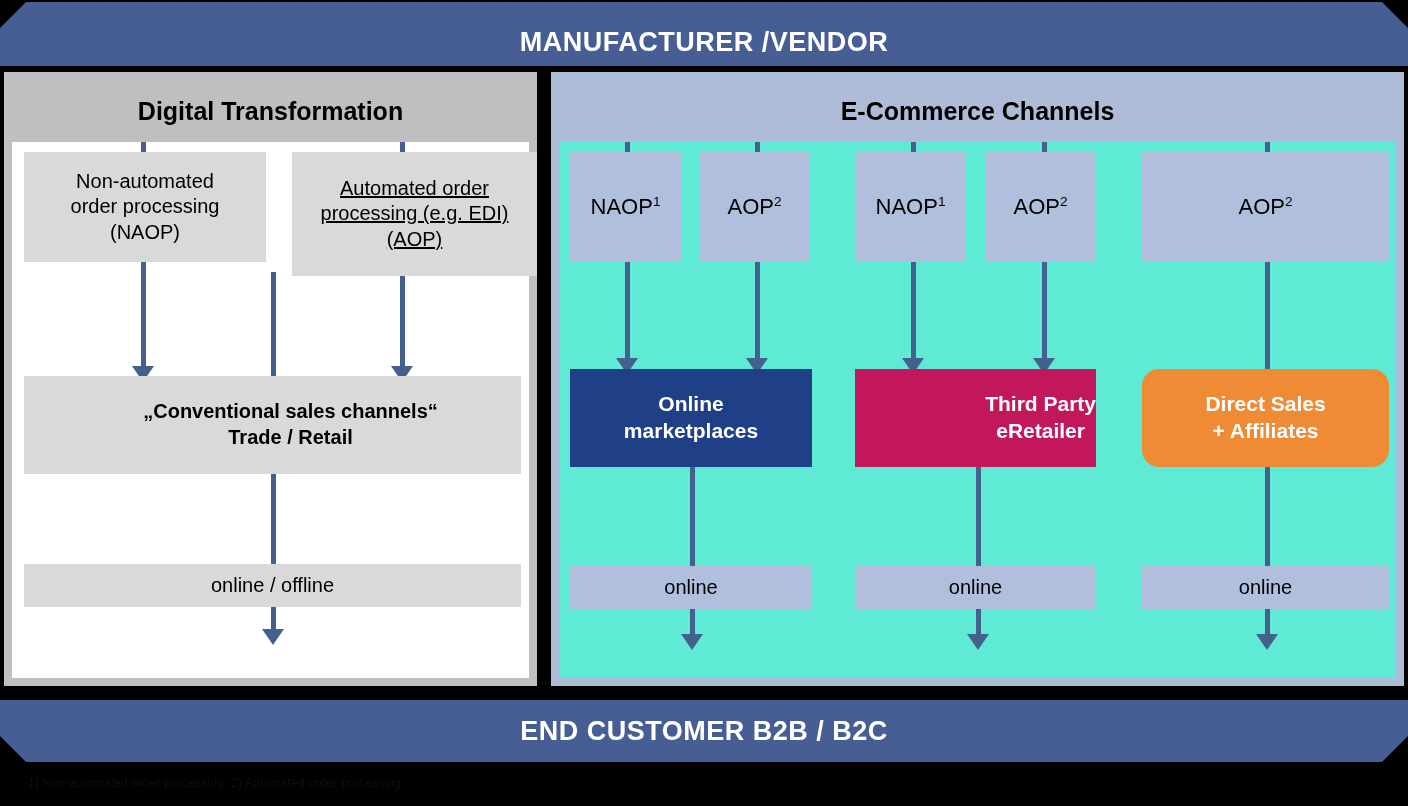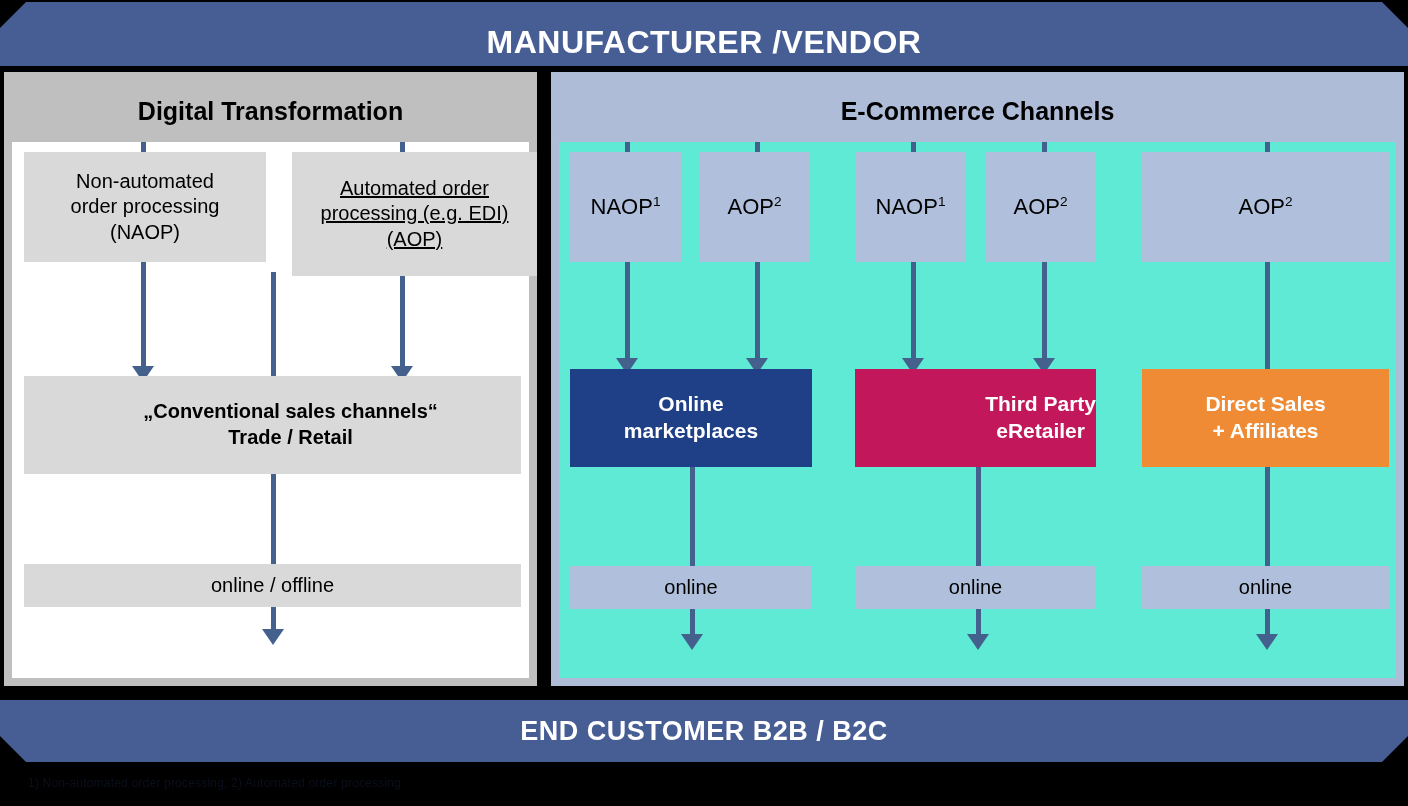--- a/index.html
+++ b/index.html
@@ -10,21 +10,21 @@
   }
 
   
   .banner{
     position:absolute;left:0;width:1408px;
     background:#475e95;color:#ffffff;
     display:flex;align-items:center;justify-content:center;
     font-weight:bold;letter-spacing:.5px;
   }
   .banner-top{
-    top:2px;height:80px;font-size:32px;
+    top:2px;height:80px;font-size:27px;
     clip-path:polygon(26px 0, 1382px 0, 1408px 26px, 1408px 64px, 0 64px, 0 26px);
   }
   .banner-bottom{
     top:700px;height:62px;font-size:27px;
     clip-path:polygon(0 0, 1408px 0, 1408px 36px, 1382px 62px, 26px 62px, 0 36px);
   }
 
   
   .panel{position:absolute;box-sizing:border-box;}
   .panel-left{
@@ -189,21 +189,21 @@
       </span>
     </div>
 
     <div class="box box-magenta" style="left:296px;top:227px;width:241px;height:98px;justify-content:flex-end;">
       <span>
         <span>Third Party</span><br>
         <span>eRetailer</span>
       </span>
     </div>
 
-    <div class="box box-orange" style="left:583px;top:227px;width:247px;height:98px;">
+    <div class="box box-orange" style="left:583px;top:227px;width:247px;height:98px;border-radius:17px;">
       <span>
         <span>Direct Sales</span><br>
         <span>+ Affiliates</span>
       </span>
     </div>
 
     <div class="box box-bar" style="left:11px;top:424px;width:242px;height:43px;">
       <span>online</span>
     </div>
 

